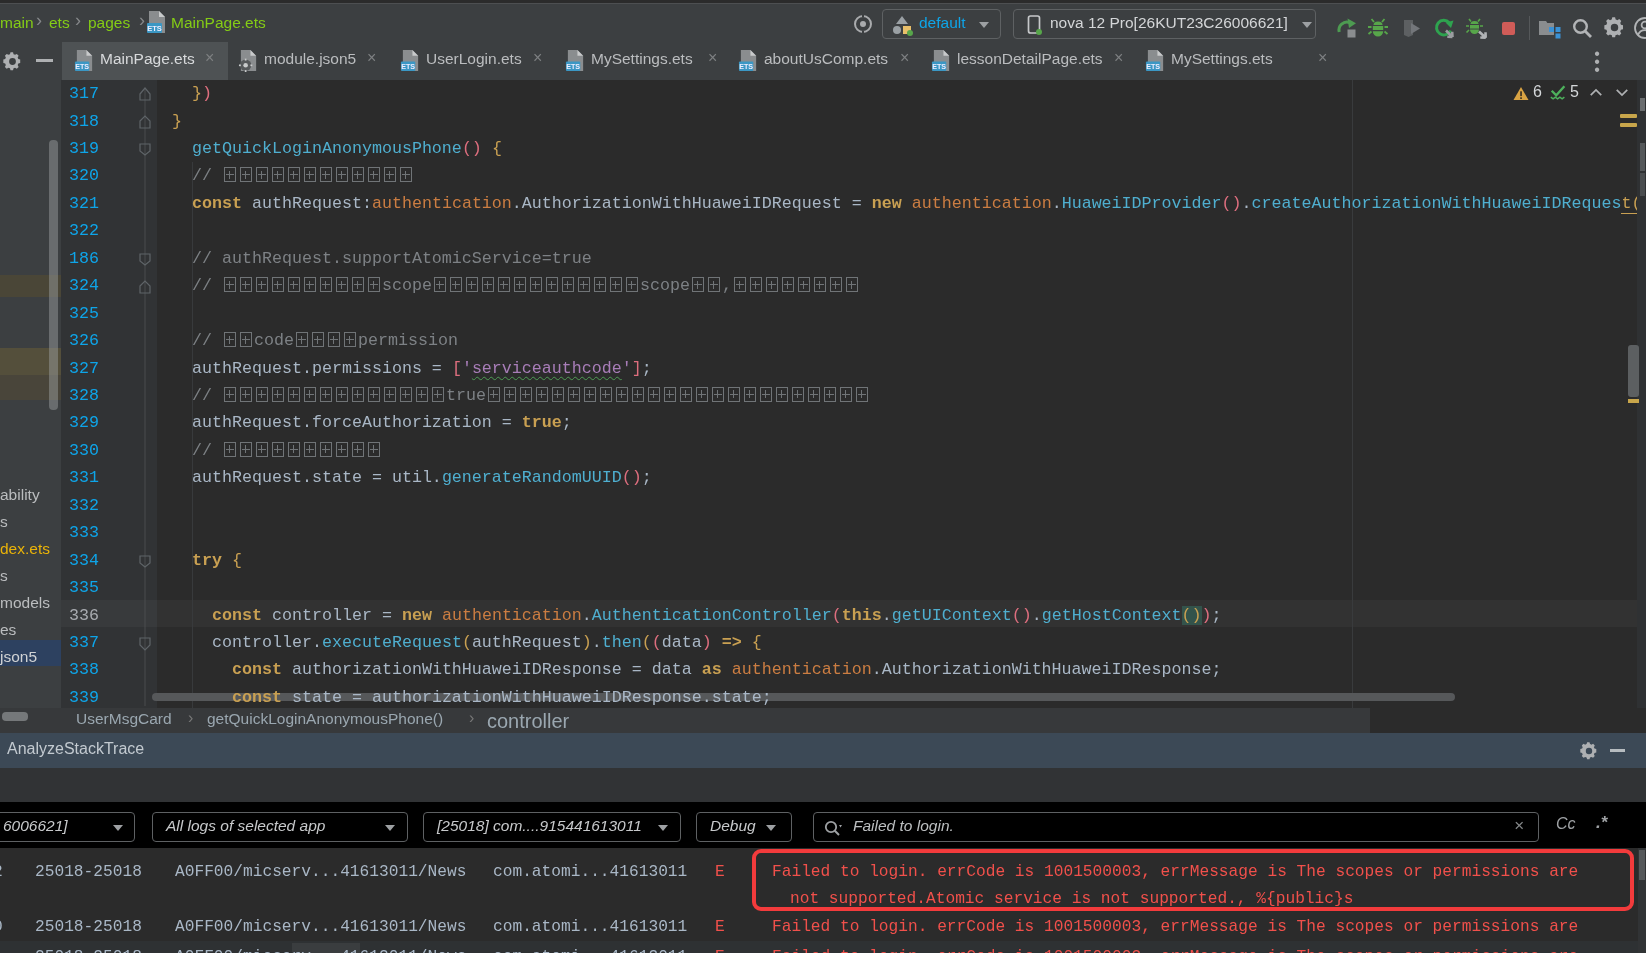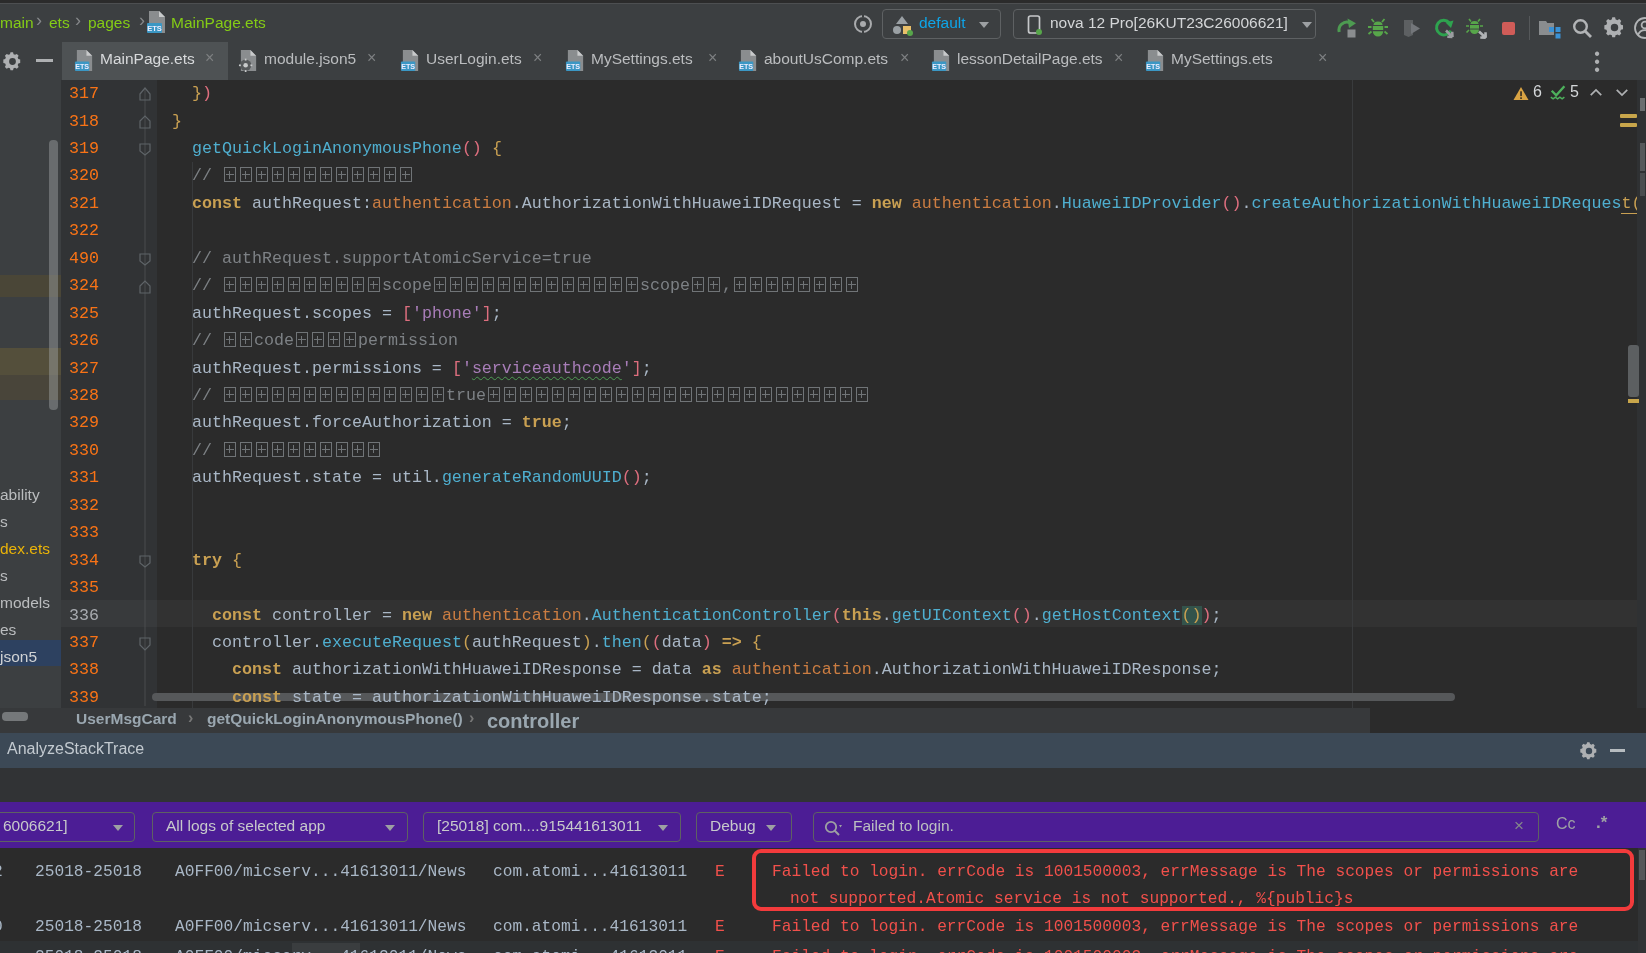--- a/index.html
+++ b/index.html
@@ -14,40 +14,40 @@
      border-top:1px solid #4d4f51; }
   #tabbar { position:absolute; left:0; top:42px; width:1646px; height:38px; background:#3c3f41; }
   .crumbt { position:absolute; top:10px; font-size:15.5px; color:#84cc16; }
   .crumbsep { position:absolute; top:6px; font-size:18px; color:#85878a; }
   .tablab { position:absolute; top:8px; font-size:15.5px; color:#bbbdbf; white-space:nowrap; }
   .tabx { position:absolute; top:7px; font-size:16px; color:#7e8082; }
   
   #editor { position:absolute; left:0; top:80px; width:1646px; height:628px; background:#2b2b2b; overflow:hidden; }
   #gutterbg { position:absolute; left:61px; top:0; width:96px; height:628px; background:#313335; }
   .gn { position:absolute; width:38px; left:61px; text-align:right; font-family:"Liberation Mono",monospace;
-     font-size:16.67px; line-height:27.45px; color:#f97316; margin-top:-81px; }
+     font-size:16.67px; line-height:27.45px; color:#0ea5e9; margin-top:-81px; }
   .gn.cur { color:#a8abb0; }
   .ln { position:absolute; left:152px; white-space:pre; font-family:"Liberation Mono",monospace;
      font-size:16.67px; line-height:27.45px; margin-top:-81px; }
   .w  { color:#a9b7c6; }
   .kw { color:#c9a052; font-weight:bold; }
   .ns { color:#cb7d42; }
   .fn { color:#4fafd0; }
   .cm { color:#7d8185; }
   .st { color:#a87db8; }
   .p1 { color:#c9a052; }
   .p2 { color:#dd6e7e; }
   .u1 { color:#c9a052; border-bottom:1.6px solid #c9a052; }
   .sq { text-decoration:underline wavy #4f9c55 1px; text-underline-offset:3px; }
   .hl { background:#33534b; }
   
-  #crumbbot { position:absolute; left:0; top:708px; width:1370px; height:25px; background:#37393b;font-weight:bold; }
+  #crumbbot { position:absolute; left:0; top:708px; width:1370px; height:25px; background:#37393b; }
   #ast { position:absolute; left:0; top:733px; width:1646px; height:35px; background:#3c4956; }
   #gap { position:absolute; left:0; top:768px; width:1646px; height:34px; background:#313335; }
-  #logbar { position:absolute; left:0; top:802px; width:1646px; height:46px; background:#4c1d95; }
+  #logbar { position:absolute; left:0; top:802px; width:1646px; height:46px; background:#000000;font-style:italic; }
   #logs { position:absolute; left:0; top:848px; width:1646px; height:117px; background:#2b2b2b; overflow:hidden; }
   .combo { position:absolute; top:10px; height:30px; border:1px solid #5e6163; border-radius:4px; }
   .combot { position:absolute; top:4px; font-size:15.5px; color:#c7c9cb; white-space:nowrap; }
   .caret { position:absolute; top:12px; width:0; height:0; border-left:5.5px solid transparent;
      border-right:5.5px solid transparent; border-top:6.5px solid #9da0a3; }
   .logrow { position:absolute; white-space:pre; font-family:"Liberation Mono",monospace; font-size:16.2px; color:#a9b7c6; }
   .red { color:#f1504b; }
 </style></head>
 <body>
 
@@ -247,24 +247,23 @@
 <div class="gn" style="top:108.5px">318</div>
 <div class="ln" style="top:135.9px"><span class="w">    </span><span class="fn">getQuickLoginAnonymousPhone</span><span class="p2">()</span><span class="w"> </span><span class="p1">{</span></div>
 <div class="gn" style="top:135.9px">319</div>
 <div class="ln" style="top:163.3px"><span class="w">    </span><span class="cm">// <i class="cj"></i><i class="cj"></i><i class="cj"></i><i class="cj"></i><i class="cj"></i><i class="cj"></i><i class="cj"></i><i class="cj"></i><i class="cj"></i><i class="cj"></i><i class="cj"></i><i class="cj"></i></span></div>
 <div class="gn" style="top:163.3px">320</div>
 <div class="ln" style="top:190.8px"><span class="w">    </span><span class="kw">const</span><span class="w"> authRequest:</span><span class="ns">authentication</span><span class="w">.AuthorizationWithHuaweiIDRequest = </span><span class="kw">new</span><span class="w"> </span><span class="ns">authentication</span><span class="w">.</span><span class="fn">HuaweiIDProvider</span><span class="p2">()</span><span class="w">.</span><span class="fn">createAuthorizationWithHuaweiIDReques</span><span class="u1">t(</span></div>
 <div class="gn" style="top:190.8px">321</div>
 <div class="ln" style="top:218.2px"></div>
 <div class="gn" style="top:218.2px">322</div>
 <div class="ln" style="top:245.7px"><span class="w">    </span><span class="cm">// authRequest.supportAtomicService=true</span></div>
-<div class="gn" style="top:245.7px">490</div>
+<div class="gn" style="top:245.7px">186</div>
 <div class="ln" style="top:273.1px"><span class="w">    </span><span class="cm">// <i class="cj"></i><i class="cj"></i><i class="cj"></i><i class="cj"></i><i class="cj"></i><i class="cj"></i><i class="cj"></i><i class="cj"></i><i class="cj"></i><i class="cj"></i>scope<i class="cj"></i><i class="cj"></i><i class="cj"></i><i class="cj"></i><i class="cj"></i><i class="cj"></i><i class="cj"></i><i class="cj"></i><i class="cj"></i><i class="cj"></i><i class="cj"></i><i class="cj"></i><i class="cj"></i>scope<i class="cj"></i><i class="cj"></i>,<i class="cj"></i><i class="cj"></i><i class="cj"></i><i class="cj"></i><i class="cj"></i><i class="cj"></i><i class="cj"></i><i class="cj"></i></span></div>
 <div class="gn" style="top:273.1px">324</div>
-<div class="ln" style="top:300.6px"><span class="w">    </span><span class="w">authRequest.scopes = </span><span class="p2">[</span><span class="st">'phone'</span><span class="p2">]</span><span class="w">;</span></div>
 <div class="gn" style="top:300.6px">325</div>
 <div class="ln" style="top:328.0px"><span class="w">    </span><span class="cm">// <i class="cj"></i><i class="cj"></i>code<i class="cj"></i><i class="cj"></i><i class="cj"></i><i class="cj"></i>permission</span></div>
 <div class="gn" style="top:328.0px">326</div>
 <div class="ln" style="top:355.5px"><span class="w">    </span><span class="w">authRequest.permissions = </span><span class="p2">[</span><span class="st">'</span><span class="st sq">serviceauthcode</span><span class="st">'</span><span class="p2">]</span><span class="w">;</span></div>
 <div class="gn" style="top:355.5px">327</div>
 <div class="ln" style="top:382.9px"><span class="w">    </span><span class="cm">// <i class="cj"></i><i class="cj"></i><i class="cj"></i><i class="cj"></i><i class="cj"></i><i class="cj"></i><i class="cj"></i><i class="cj"></i><i class="cj"></i><i class="cj"></i><i class="cj"></i><i class="cj"></i><i class="cj"></i><i class="cj"></i>true<i class="cj"></i><i class="cj"></i><i class="cj"></i><i class="cj"></i><i class="cj"></i><i class="cj"></i><i class="cj"></i><i class="cj"></i><i class="cj"></i><i class="cj"></i><i class="cj"></i><i class="cj"></i><i class="cj"></i><i class="cj"></i><i class="cj"></i><i class="cj"></i><i class="cj"></i><i class="cj"></i><i class="cj"></i><i class="cj"></i><i class="cj"></i><i class="cj"></i><i class="cj"></i><i class="cj"></i></span></div>
 <div class="gn" style="top:382.9px">328</div>
 <div class="ln" style="top:410.4px"><span class="w">    </span><span class="w">authRequest.forceAuthorization = </span><span class="kw">true</span><span class="w">;</span></div>
 <div class="gn" style="top:410.4px">329</div>
 <div class="ln" style="top:437.8px"><span class="w">    </span><span class="cm">// <i class="cj"></i><i class="cj"></i><i class="cj"></i><i class="cj"></i><i class="cj"></i><i class="cj"></i><i class="cj"></i><i class="cj"></i><i class="cj"></i><i class="cj"></i></span></div>

